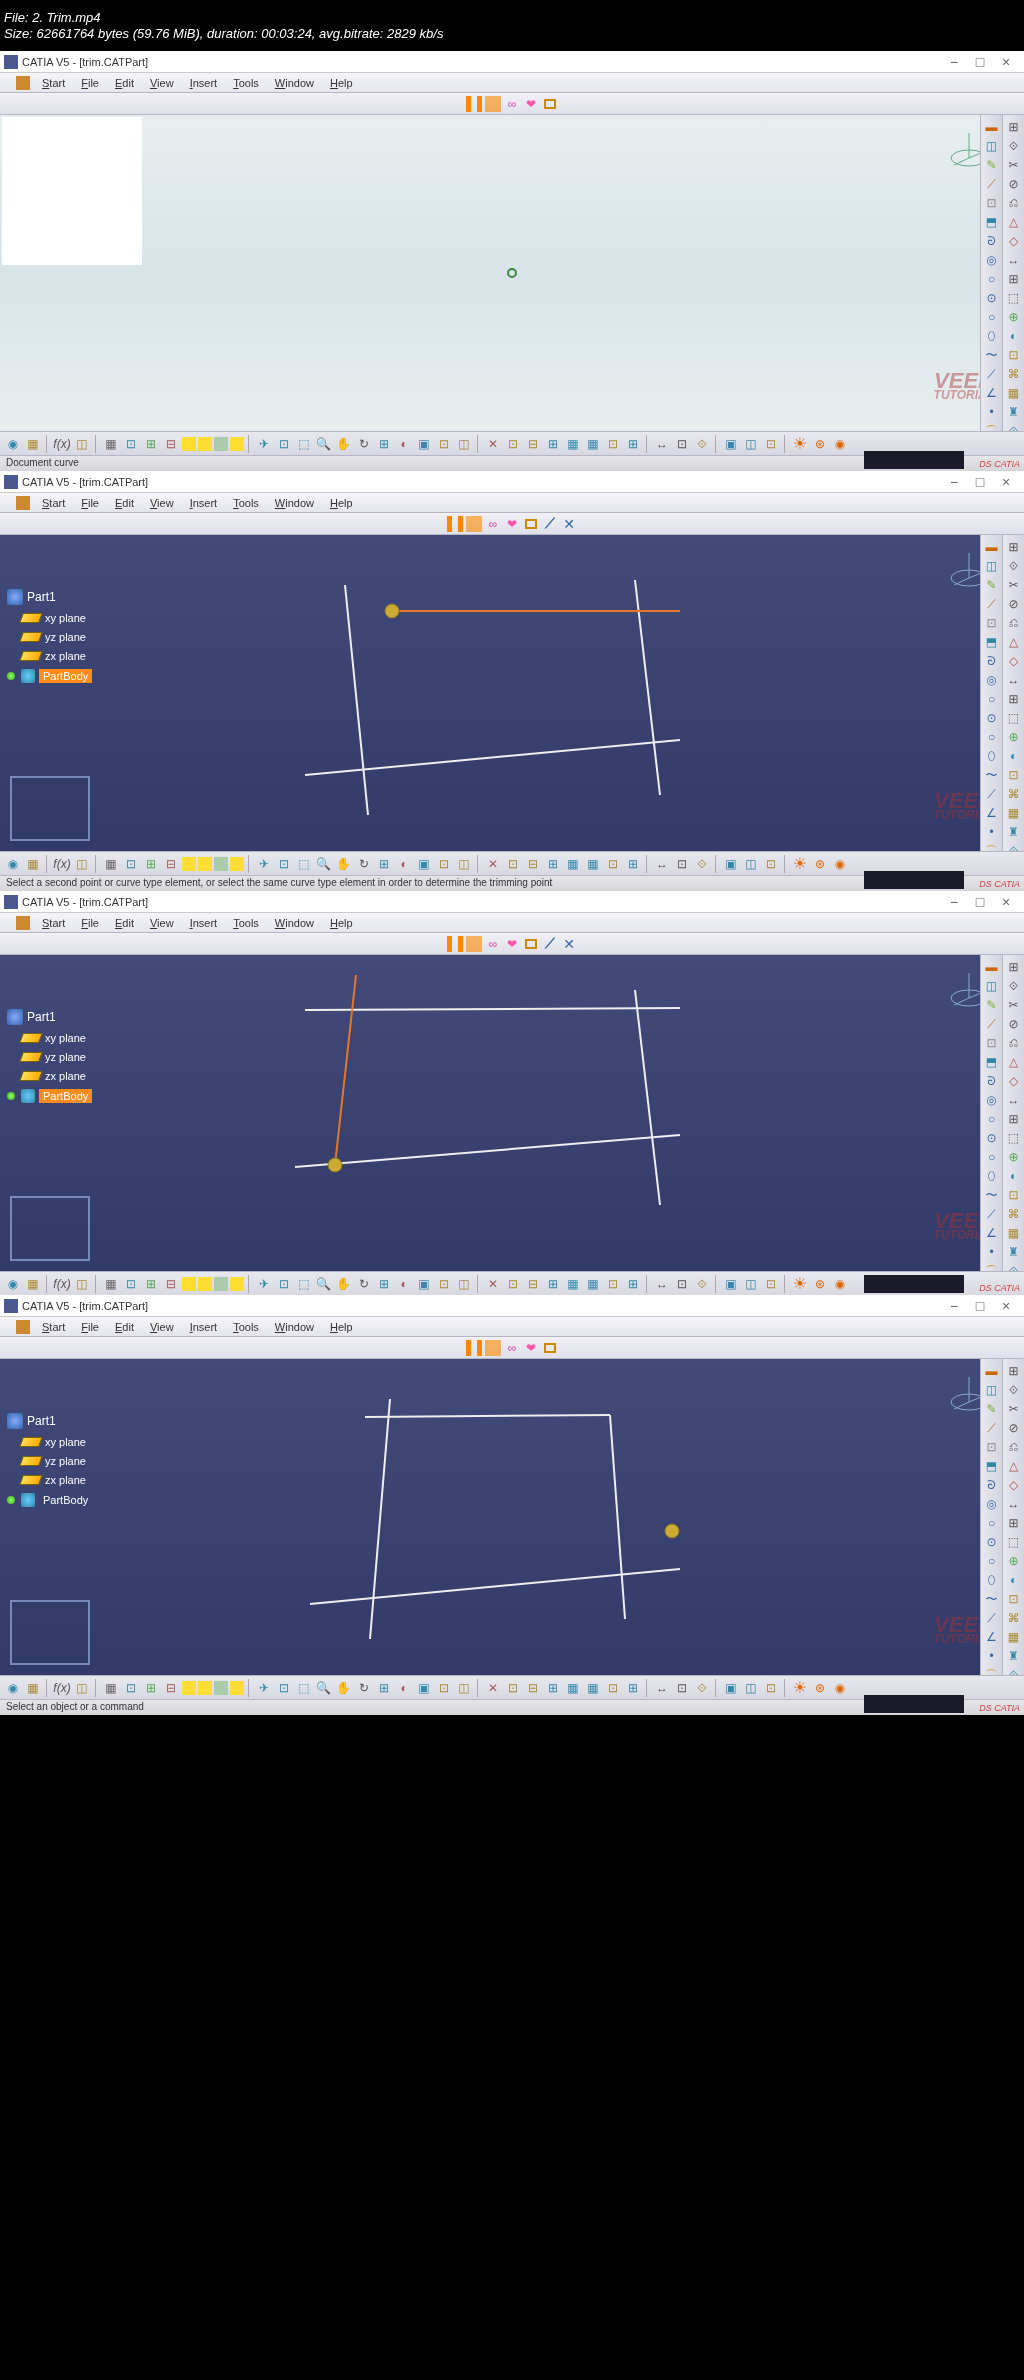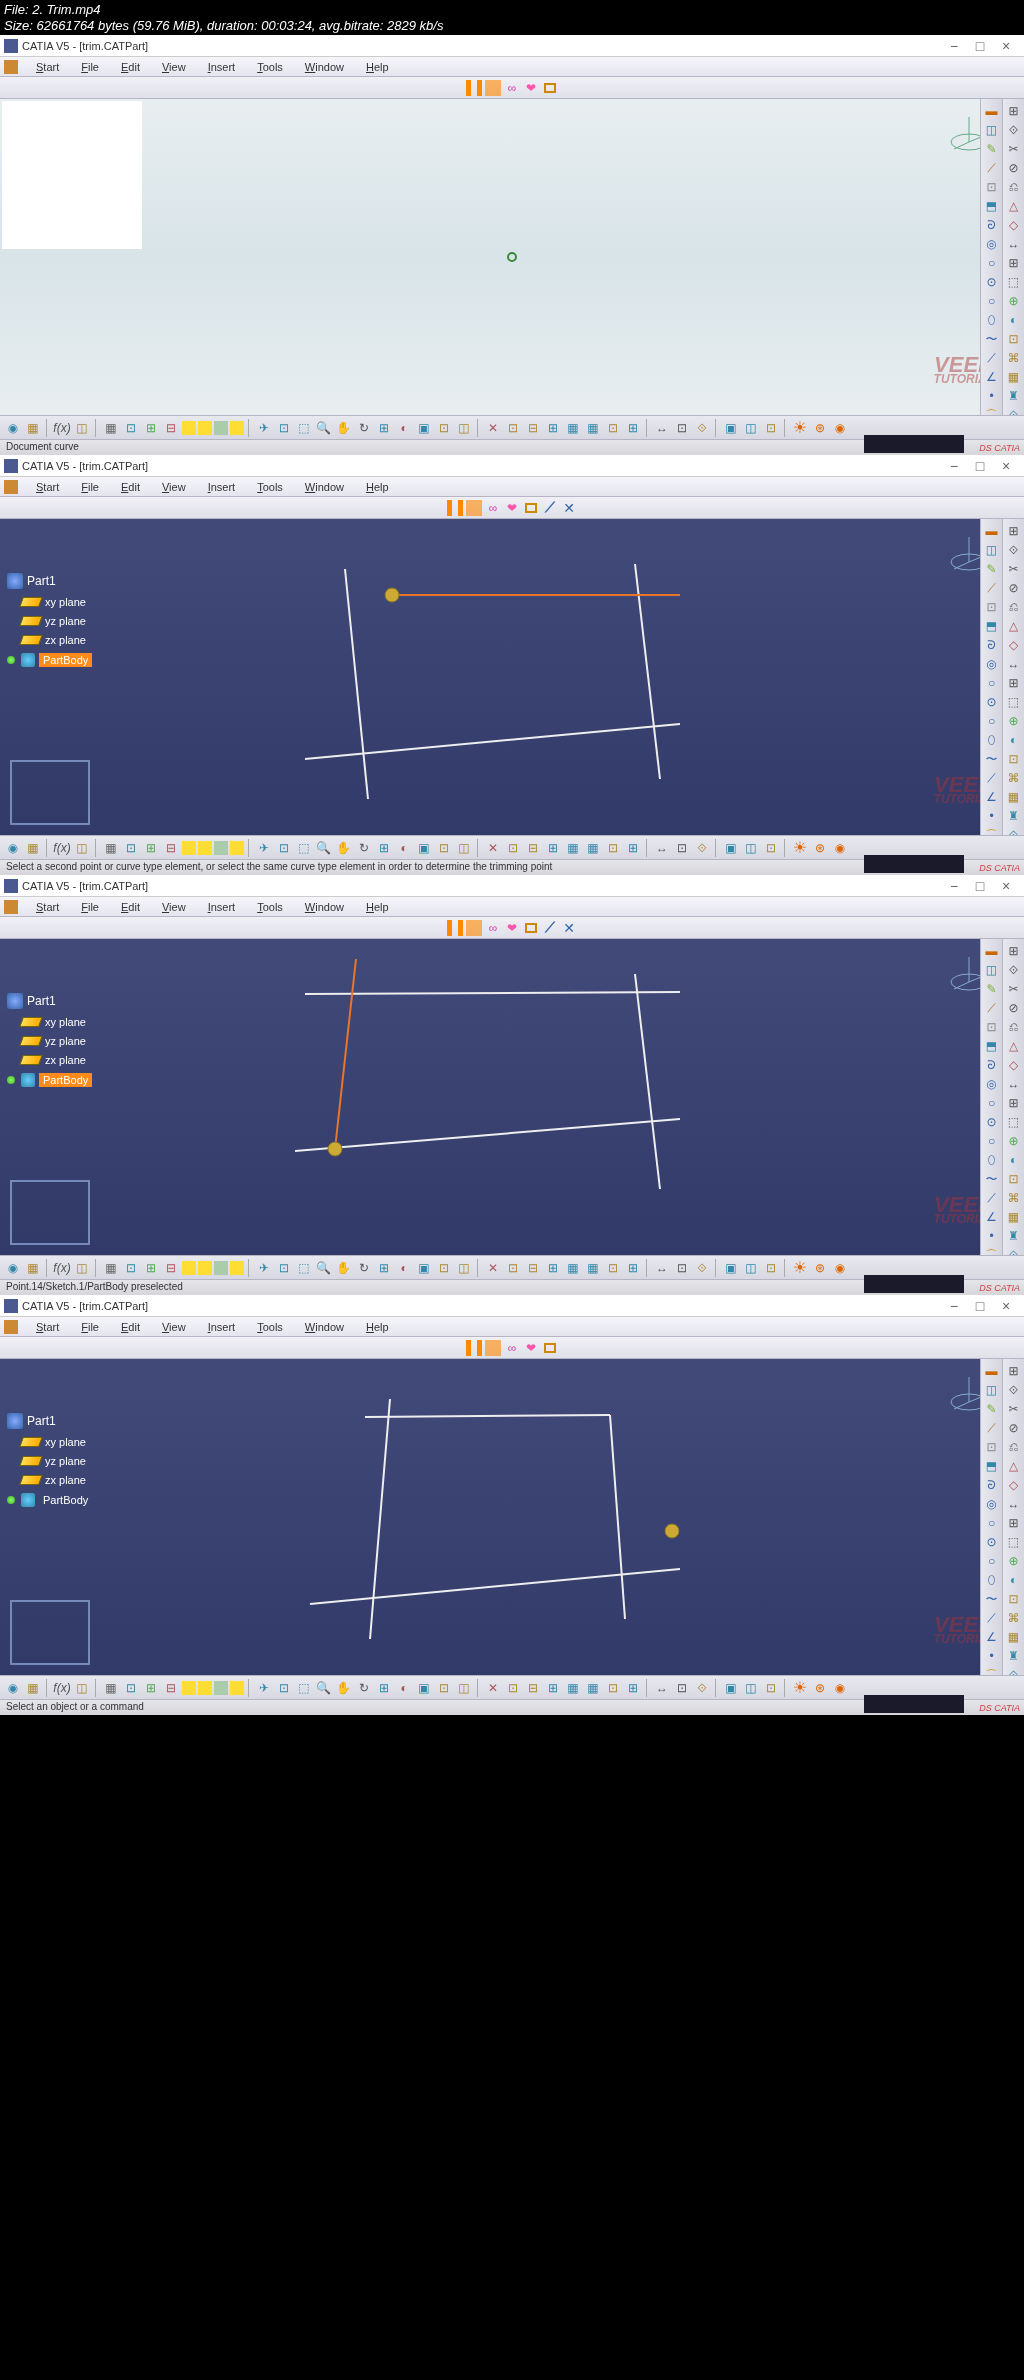--- a/index.html
+++ b/index.html
@@ -1,24 +1,24 @@
 <!DOCTYPE html>
 <html><head>
 <meta charset="utf-8">
 <style>
 * { margin: 0; padding: 0; box-sizing: border-box; }
 body { background: #000; font-family: "Segoe UI", Tahoma, sans-serif; font-size: 11px; width: 1024px; }
-.header-info { color: #fff; font-family: Arial, sans-serif; font-size: 13px; font-style: italic; padding: 2px 4px; line-height: 1.2; }
+.header-info { color: #fff; font-family: Arial, sans-serif; font-size: 13px; font-style: italic; padding: 10px 4px; line-height: 1.2; }
 .screenshot { background: #e8e8e8; margin-bottom: 0; position: relative; }
 .titlebar { background: #fff; height: 22px; display: flex; align-items: center; padding: 0 4px; border-bottom: 1px solid #ccc; }
 .titlebar-icon { width: 14px; height: 14px; background: #4a5a8f; margin-right: 4px; }
 .titlebar-text { flex: 1; font-size: 11px; color: #333; }
 .win-controls { display: flex; gap: 14px; margin-right: 8px; }
 .win-btn { width: 12px; height: 12px; color: #666; font-size: 14px; line-height: 12px; text-align: center; }
-.menubar { background: linear-gradient(#f5f5fa, #e5e5ef); height: 20px; display: flex; align-items: center; padding: 0 4px; gap: 6px; border-bottom: 1px solid #b5b5c5; }
+.menubar { background: linear-gradient(#f5f5fa, #e5e5ef); height: 20px; display: flex; align-items: center; padding: 0 16px; gap: 0; border-bottom: 1px solid #b5b5c5; }
 .menu-icon { width: 14px; height: 14px; background: #cc8833; margin-right: 4px; }
 .menu-item { padding: 2px 8px; color: #333; font-size: 11px; text-decoration: underline; text-decoration-color: transparent; }
 .menu-item::first-letter { text-decoration: underline; }
 .toolbar-top { background: linear-gradient(#f0f0f5, #e0e0ea); height: 22px; display: flex; align-items: center; justify-content: center; gap: 3px; border-bottom: 1px solid #b5b5c5; }
 .tb-icon { width: 16px; height: 16px; display: inline-flex; align-items: center; justify-content: center; }
 .ic-grid1 { background: linear-gradient(90deg, #f80 33%, transparent 33% 66%, #f80 66%); }
 .ic-grid2 { background: #f80; opacity: 0.6; }
 .ic-infinity { color: #d4a; font-size: 12px; }
 .ic-heart { color: #f5a; font-size: 12px; }
 .ic-rect { border: 2px solid #c80; width: 12px; height: 10px; }
@@ -529,21 +529,20 @@
     <span class="bt-icon" style="color:#38a">▣</span>
     <span class="bt-icon" style="color:#38a">◫</span>
     <span class="bt-icon" style="color:#a83">⊡</span>
     <span class="bt-spacer"></span>
     <span class="bt-icon" style="color:#d60;font-size:16px">☀</span>
     <span class="bt-icon" style="color:#d60">⊛</span>
     <span class="bt-icon" style="color:#d60">◉</span>
     <div class="status-black"></div>
     <div class="dassault">DS CATIA</div>
   </div>
-  <div class="status-bar">Point.14/Sketch.1/PartBody preselected</div>
 </div>
 
 <div class="screenshot">
   <div class="titlebar">
     <div class="titlebar-icon"></div>
     <div class="titlebar-text">CATIA V5 - [trim.CATPart]</div>
     <div class="win-controls">
       <div class="win-btn">−</div>
       <div class="win-btn">□</div>
       <div class="win-btn">×</div>

